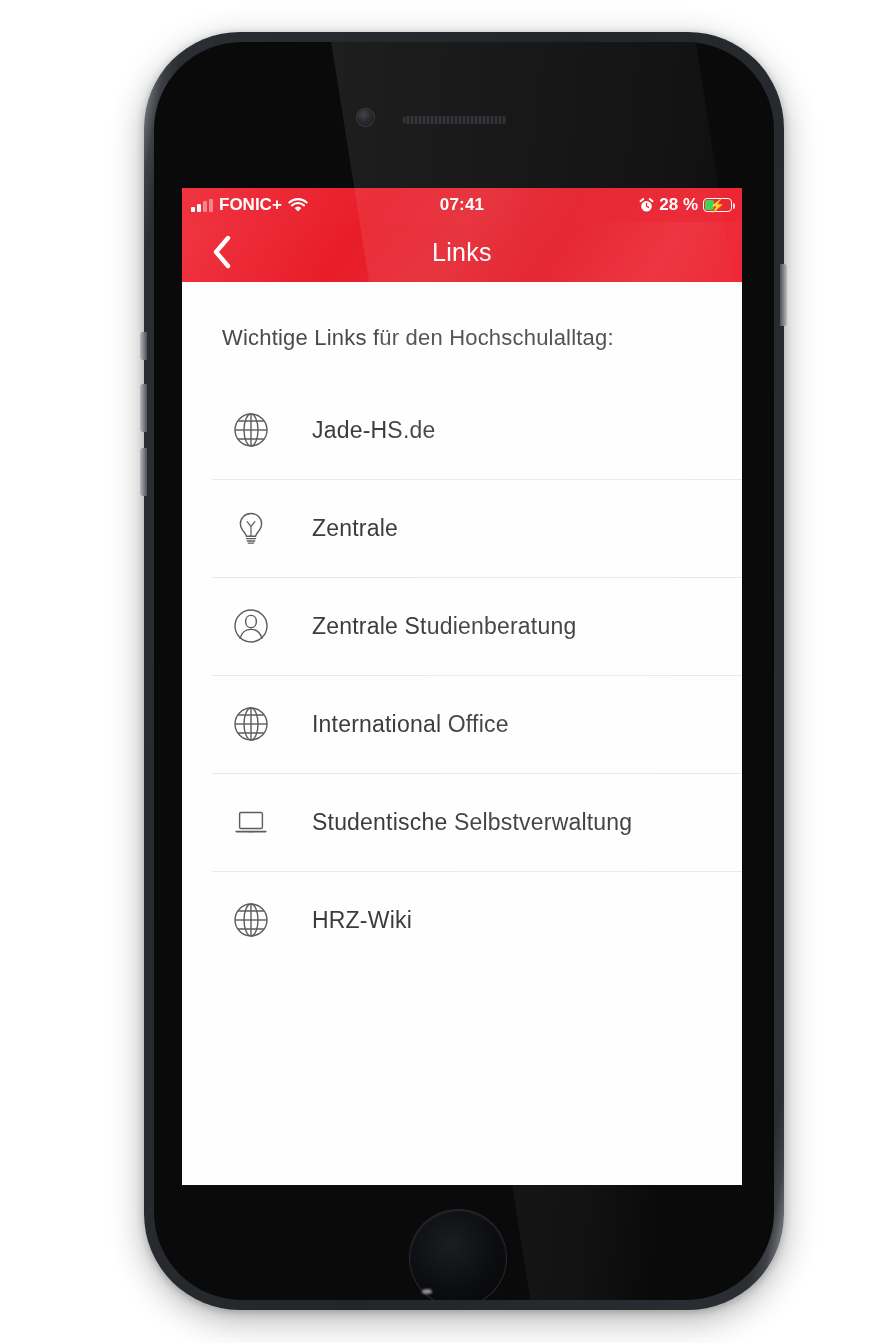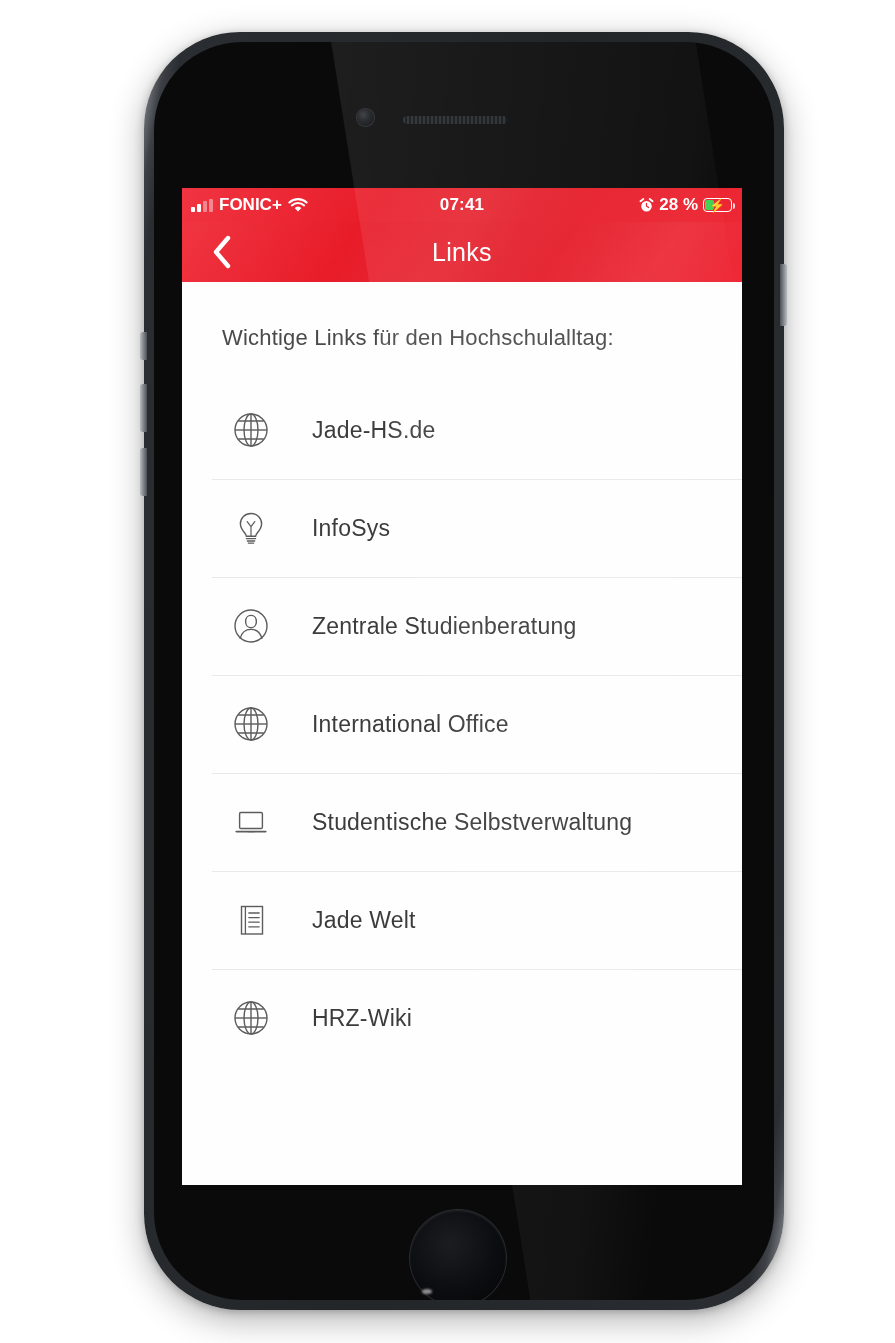--- a/index.html
+++ b/index.html
@@ -402,21 +402,21 @@
             </div>
 
             <div class="row">
               <span class="ico">
                 <svg width="40" height="40" viewBox="0 0 40 40" aria-hidden="true">
                   <path d="M20 5.5 c-6.1 0-10.6 4.6-10.6 10.2 0 3.7 1.9 6.2 3.6 8.3 1.3 1.6 2.2 2.8 2.4 4.3 h9.2 c0.2-1.5 1.1-2.7 2.4-4.3 1.7-2.1 3.6-4.6 3.6-8.3 0-5.6-4.5-10.2-10.6-10.2 z" stroke="#5c5c5c" stroke-width="1.4" fill="none" stroke-linejoin="round"></path>
                   <path d="M20 28.3 L20 18.6 M20 18.6 L16.2 13.6 M20 18.6 L23.8 13.6" stroke="#5c5c5c" stroke-width="1.2" fill="none" stroke-linecap="round"></path>
                   <path d="M15.4 30.6 H24.6 M16.3 33 H23.7 M17.4 35.2 H22.6" stroke="#5c5c5c" stroke-width="1.3" stroke-linecap="round"></path>
                 </svg>
               </span>
-              <span class="label">InfoSys</span>
+              <span class="label">Zentrale</span>
             </div>
 
             <div class="row">
               <span class="ico">
                 <svg width="40" height="40" viewBox="0 0 40 40" aria-hidden="true">
                   <circle cx="20" cy="20" r="16" stroke="#5c5c5c" stroke-width="1.4" fill="none"></circle>
                   <path d="M20 9.4 c-3.3 0-5.4 2.6-5.4 6 0 3.4 2.1 6.3 5.4 6.3 3.3 0 5.4-2.9 5.4-6.3 0-3.4-2.1-6-5.4-6 z" stroke="#5c5c5c" stroke-width="1.4" fill="none"></path>
                   <path d="M9.2 32.4 c1.4-5.6 5.6-9 10.8-9 5.2 0 9.4 3.4 10.8 9" stroke="#5c5c5c" stroke-width="1.4" fill="none" stroke-linecap="round"></path>
                 </svg>
               </span>
@@ -441,30 +441,20 @@
                 <svg width="40" height="40" viewBox="0 0 40 40" aria-hidden="true">
                   <rect x="8.6" y="10.5" width="22.8" height="16" rx="1.2" stroke="#5c5c5c" stroke-width="1.4" fill="none"></rect>
                   <path d="M5.2 29.6 H34.8" stroke="#5c5c5c" stroke-width="1.6" stroke-linecap="round"></path>
                   <path d="M16.8 29.6 H23.2" stroke="#5c5c5c" stroke-width="1.3" stroke-linecap="round"></path>
                 </svg>
               </span>
               <span class="label">Studentische Selbstverwaltung</span>
             </div>
 
 
-            <div class="row">
-              <span class="ico">
-                <svg width="40" height="40" viewBox="0 0 40 40" aria-hidden="true">
-                  <rect x="10.5" y="6.5" width="21" height="27.5" stroke="#5c5c5c" stroke-width="1.4" fill="none"></rect>
-                  <line x1="14.4" y1="6.5" x2="14.4" y2="34" stroke="#5c5c5c" stroke-width="1.3"></line>
-                  <path d="M17.8 13 H28.2 M17.8 17.6 H28.2 M17.8 22.2 H28.2 M17.8 26.8 H28.2" stroke="#5c5c5c" stroke-width="1.3" stroke-linecap="round"></path>
-                </svg>
-              </span>
-              <span class="label">Jade Welt</span>
-            </div>
 
             <div class="row">
               <span class="ico">
                 <svg width="40" height="40" viewBox="0 0 40 40" aria-hidden="true">
                   <circle cx="20" cy="20" r="16" stroke="#5c5c5c" stroke-width="1.4" fill="none"></circle>
                   <ellipse cx="20" cy="20" rx="7" ry="16" stroke="#5c5c5c" stroke-width="1.4" fill="none"></ellipse>
                   <line x1="4" y1="20" x2="36" y2="20" stroke="#5c5c5c" stroke-width="1.4"></line>
                   <path d="M7.2 11 H32.8 M7.2 29 H32.8" stroke="#5c5c5c" stroke-width="1.4" fill="none"></path>
                   <line x1="20" y1="4" x2="20" y2="36" stroke="#5c5c5c" stroke-width="1.4"></line>
                 </svg>

